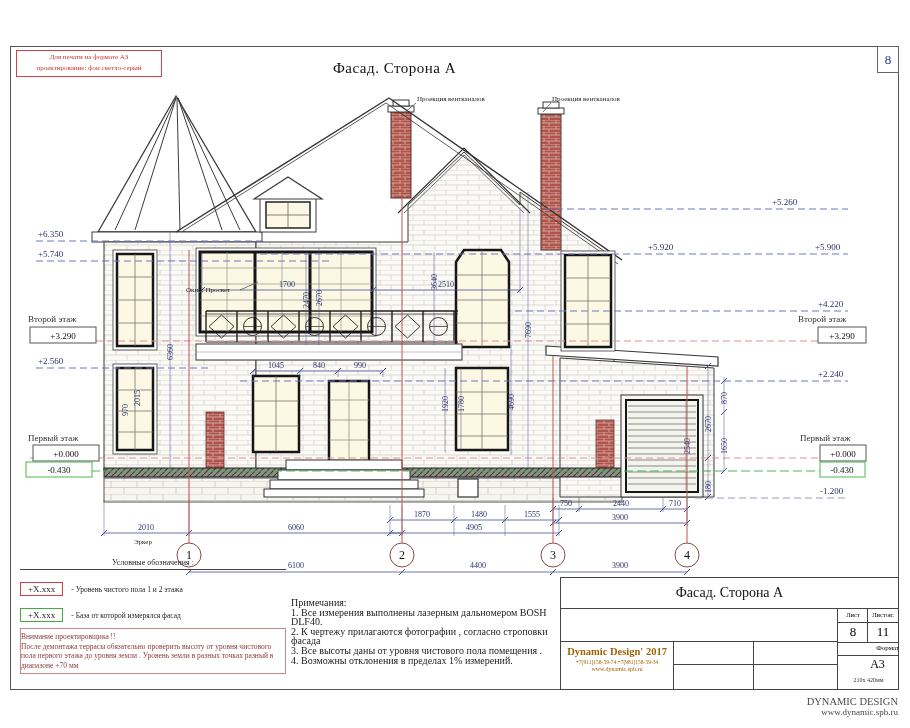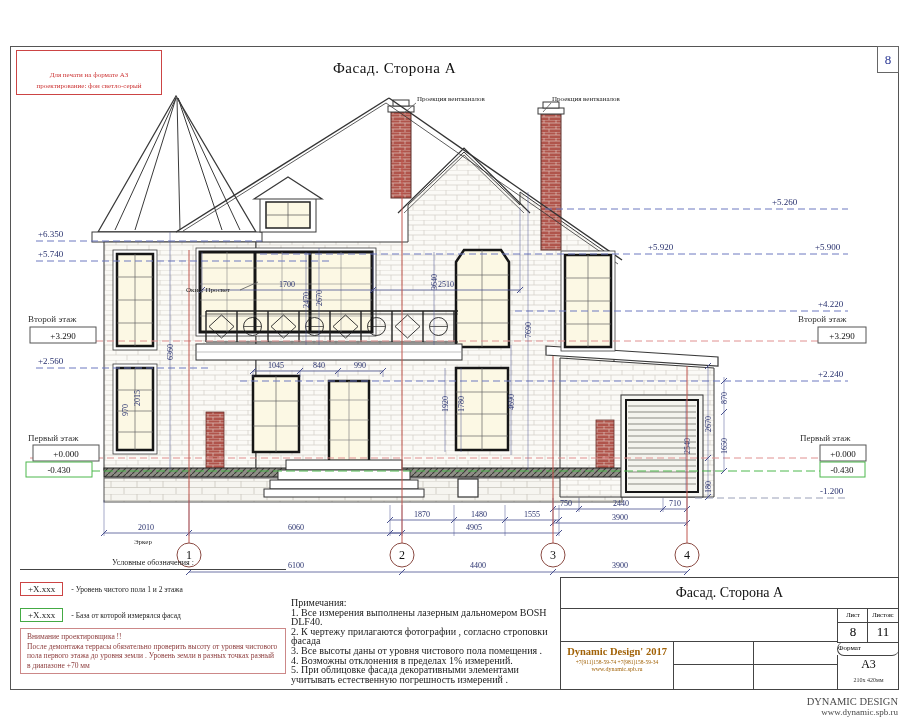--- a/index.html
+++ b/index.html
@@ -1,51 +1,51 @@
 <!DOCTYPE html>
 <html><head>
 <meta charset="utf-8">
 <style>
   html,body{margin:0;padding:0;background:#fff;}
   #page{position:relative;width:910px;height:728px;background:#fff;overflow:hidden;
         font-family:"Liberation Serif",serif;}
   .abs{position:absolute;}
   #sheet-frame{left:10px;top:46px;width:887px;height:642px;border:1px solid #555;}
   #print-note{left:16px;top:50px;width:144px;height:24px;border:1px solid #cc4444;
-      color:#cc3333;font-size:7px;text-align:center;line-height:11px;padding-top:19px;}
+      color:#cc3333;font-size:7px;text-align:center;line-height:11px;padding-top:1px;}
   #sheet-no{left:877px;top:46px;width:20px;height:25px;border:1px solid #666;
       color:#283593;font-size:13px;text-align:center;line-height:25px;background:#fff;}
   #main-title{left:333px;top:60px;font-size:15px;color:#111;letter-spacing:.5px;}
   svg text{font-family:"Liberation Serif",serif;}
   .t-dim{font-size:8px;fill:#28316e;text-anchor:middle;}
   .t-lev{font-size:9px;fill:#28316e;}
   .t-floor{font-size:9px;fill:#333;}
   .t-box{font-size:9px;fill:#111;text-anchor:middle;}
   .t-bub{font-size:12px;fill:#111;text-anchor:middle;}
   .t-ann{font-size:7px;fill:#222;}
   
   #legend{left:20px;top:558px;width:266px;font-size:7.5px;color:#222;font-family:Liberation Serif, serif;}
   #legend .lg-title{text-align:center;font-size:8px;border-bottom:1px solid #444;padding-bottom:2px;}
   .lg-row{display:flex;align-items:center;margin-top:12px;}
   .lg-key{display:inline-block;border:1px solid #cc4444;padding:1px 7px;font-size:9px;margin-right:8px;background:#fff;}
   .lg-key.green{border-color:#44aa44;}
-  #warn-box{border:1px solid #cc8888;margin-top:6px;padding:3px 6px;color:#8b3a3a;line-height:9.5px;}
+  #warn-box{border:1px solid #cc8888;margin-top:6px;padding:3px 0;color:#8b3a3a;line-height:9.5px;}
   
   #notes{left:291px;top:598px;width:268px;font-size:10px;color:#222;line-height:9.6px;}
   
   #tblock{left:560px;top:577px;width:337px;height:111px;border:1px solid #444;background:#fff;}
   #tb-title{left:0;top:0;width:337px;height:30px;border-bottom:1px solid #444;
       text-align:center;line-height:30px;font-size:14px;color:#111;}
   .tb-line{background:#444;}
   #tb-sheet-hdr{left:276px;top:30px;width:30px;height:14px;border-left:1px solid #444;border-bottom:1px solid #444;font-size:6.5px;text-align:center;line-height:14px;}
   #tb-sheets-hdr{left:306px;top:30px;width:30px;height:14px;border-left:1px solid #444;border-bottom:1px solid #444;font-size:6.5px;text-align:center;line-height:14px;}
   #tb-sheet-val{left:276px;top:44px;width:30px;height:20px;border-left:1px solid #444;border-bottom:1px solid #444;font-size:13px;text-align:center;line-height:20px;}
   #tb-sheets-val{left:306px;top:44px;width:30px;height:20px;border-left:1px solid #444;border-bottom:1px solid #444;font-size:13px;text-align:center;line-height:20px;}
-  #tb-format-lbl{left:276px;top:64px;width:61px;height:13px;border-left:1px solid #444;border-bottom:1px solid #444;font-size:7px;text-align:left;line-height:13px;border-radius:7px;}
-  #tb-format-val{left:276px;top:77px;width:61px;height:18px;border-left:1px solid #444;font-size:12px;text-align:center;line-height:18px;}
+  #tb-format-lbl{left:276px;top:64px;width:61px;height:13px;border-left:1px solid #444;border-bottom:1px solid #444;font-size:7px;text-align:right;line-height:13px;}
+  #tb-format-val{left:276px;top:77px;width:61px;height:18px;border-left:1px solid #444;font-size:12px;text-align:center;line-height:18px;padding-left:9px;}
   #tb-format-size{left:276px;top:95px;width:61px;height:16px;border-left:1px solid #444;font-size:6px;text-align:center;line-height:14px;color:#333;}
   #tb-hline{left:0;top:63px;width:276px;height:1px;}
   #tb-v1{left:112px;top:64px;width:1px;height:47px;}
   #tb-v2{left:192px;top:64px;width:1px;height:47px;}
   #tb-mid{left:112px;top:86px;width:164px;height:1px;}
   #tb-company{left:2px;top:65px;width:108px;height:44px;text-align:center;color:#a16207;}
   #tb-company .c1{font-size:10.5px;font-weight:bold;margin-top:3px;}
   #tb-company .c2{font-size:5.5px;margin-top:2px;}
   #tb-company .c3{font-size:6px;margin-top:1px;}
   
@@ -335,21 +335,20 @@
       <div>После демонтажа  террасы обязательно проверить высоту от уровня чистового пола первого  этажа до уровня земли  . Уровень земли в разных точках  разный в диапазоне  +70 мм</div>
     </div>
   </div>
 
   <div class="abs" id="notes">
     <div>Примечания:</div>
     <div>1. Все измерения выполнены лазерным дальномером     BOSH DLF40.</div>
     <div>2. К чертежу прилагаются фотографии , согласно строповки фасада</div>
     <div>3. Все высоты даны от уровня чистового пола помещения   .</div>
     <div>4. Возможны отклонения в пределах   1% измерений.</div>
-    <div>5. При облицовке фасада декоративными элементами учитывать естественную погрешность измерений  .</div>
   </div>
 
   <div class="abs" id="tblock">
     <div class="abs" id="tb-title">Фасад. Сторона А</div>
     <div class="abs" id="tb-sheet-hdr">Лист</div>
     <div class="abs" id="tb-sheets-hdr">Листов:</div>
     <div class="abs" id="tb-sheet-val">8</div>
     <div class="abs" id="tb-sheets-val">11</div>
     <div class="abs" id="tb-format-lbl">Формат</div>
     <div class="abs" id="tb-format-val">А3</div>

